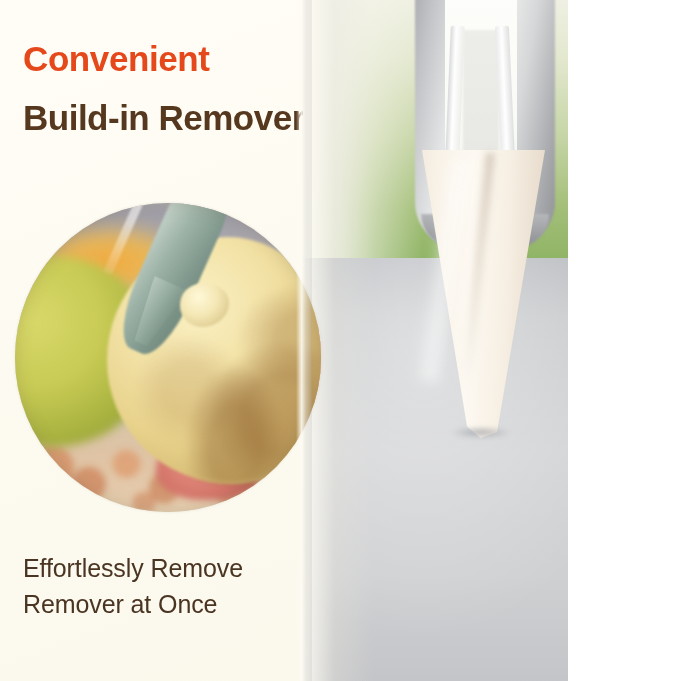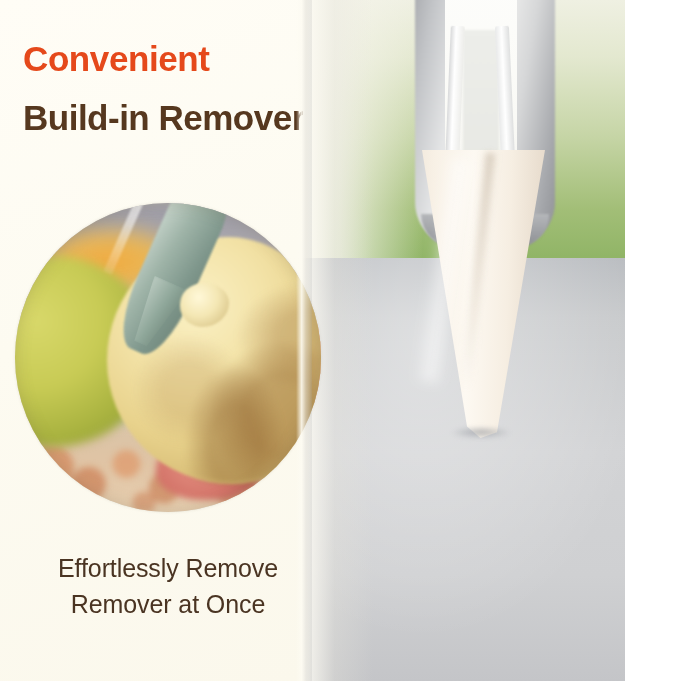--- a/index.html
+++ b/index.html
@@ -6,21 +6,21 @@
     margin: 0;
     padding: 0;
     background: #ffffff;
   }
   body {
     font-family: "Liberation Sans", sans-serif;
   }
 
   #product-banner {
     position: relative;
-    width: 625px;
+    width: 568px;
     height: 681px;
     overflow: hidden;
     background: #FDFBF2;
   }
 
   
   .left-panel {
     position: absolute;
     left: 0;
     top: 0;
@@ -60,21 +60,20 @@
     top: 551px;
     width: 290px;
   }
   .caption-line {
     font-size: 25px;
     font-weight: normal;
     color: #4A3422;
     line-height: 1.42;
     letter-spacing: -0.1px;
     white-space: nowrap;
-    text-align: center;
   }
 
   
   .inset-circle {
     position: absolute;
     left: 15px;
     top: 203px;
     width: 306px;
     height: 309px;
     border-radius: 50%;

